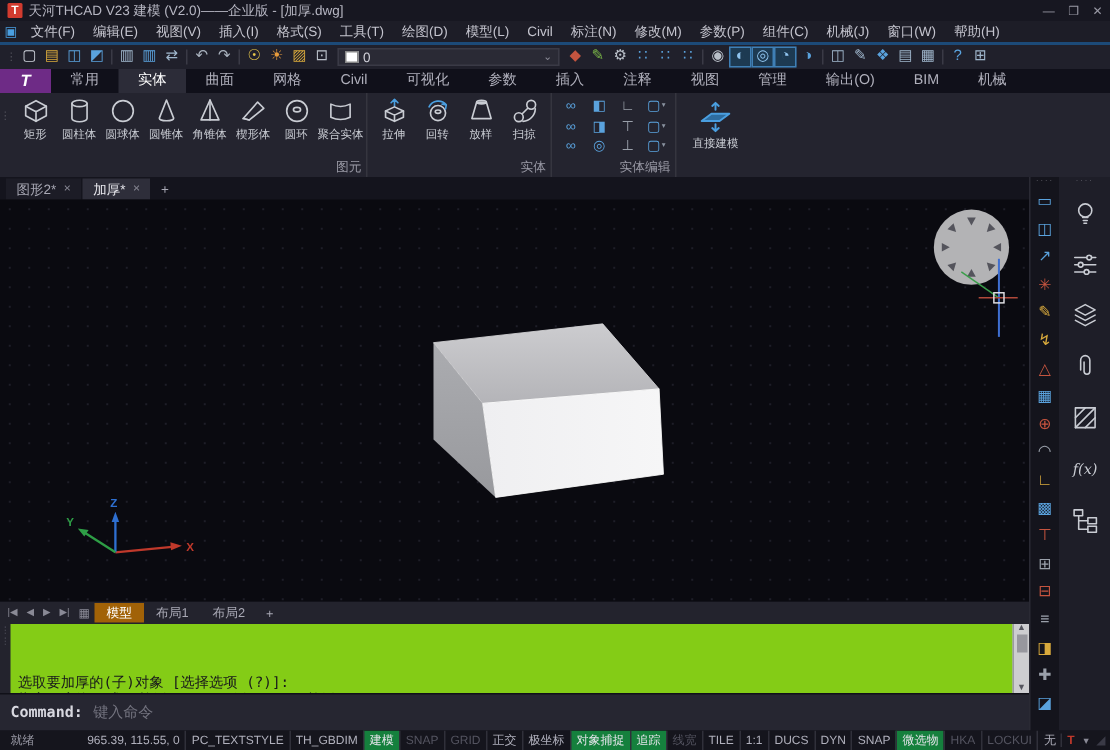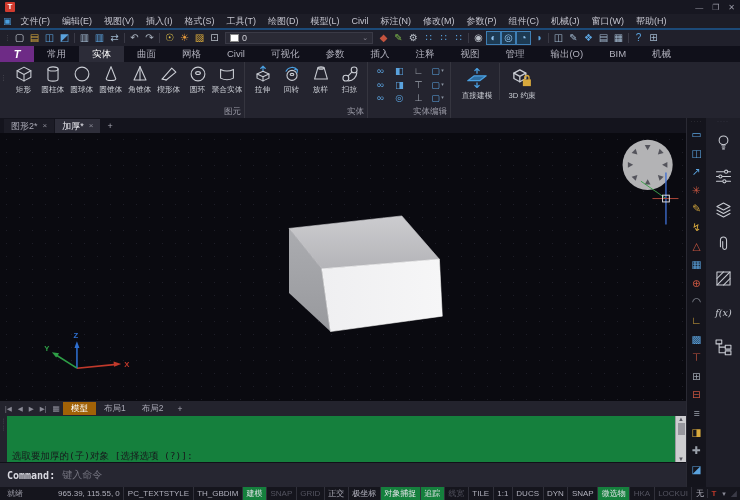--- a/index.html
+++ b/index.html
@@ -58,21 +58,21 @@
 background-image:radial-gradient(#1e1e28 .5px,transparent .6px);background-size:13px 13px}
 .vp-svg{position:absolute;inset:0;width:100%;height:100%}
 
 .layout-bar{height:15px;background:#23232d;display:flex;align-items:center;font-size:8.5px;padding-left:2px;flex:0 0 auto}
 .lnav{color:#8a8a96;font-size:6.5px;padding:0 3px;line-height:13px}
 .licon{color:#8a8a96;font-size:8px;padding:0 3px}
 .ltab{padding:0 8px;line-height:13px;color:#a8a8b4}
 .ltab.active{background:#a16207;color:#fff}
 .ltab-add{padding:0 6px;color:#a8a8b4}
 
-.cmd-history{height:46px;background:#15803d;display:flex;flex:0 0 auto}
+.cmd-history{height:46px;background:#84cc16;display:flex;flex:0 0 auto}
 .cmd-grip{width:7px;background:#23232d;color:#5a5a66;font-size:6px;line-height:7px;text-align:center;padding-top:2px}
 .cmd-lines{flex:1;font-family:"DejaVu Sans Mono","Liberation Mono",monospace;font-size:9.5px;line-height:11px;color:#17171c;padding:1px 5px;white-space:pre;overflow:hidden}
 .cmd-scroll{width:11px;background:#cdcdd0;border-left:1px solid #9a9aa0;display:flex;flex-direction:column;align-items:center;font-size:6px;color:#55555e}
 .cmd-thumb{width:7px;height:12px;background:#97979e;margin-top:1px}
 .cmd-scroll .dn{margin-top:auto}
 .cmd-input{height:16px;background:#262631;display:flex;align-items:center;font-family:"DejaVu Sans Mono","Liberation Mono",monospace;font-size:10px;padding:12px 7px;gap:7px;border-top:1px solid #101018;flex:0 0 auto}
 .cmd-prompt{color:#d8d8e0;font-weight:bold}
 .cmd-placeholder{color:#73737f}
 
 .side-inner{width:20px;background:#14141c;border-left:1px solid #2a2a34;display:flex;flex-direction:column;align-items:center;padding-top:1px;flex:0 0 auto;overflow:hidden}
@@ -197,20 +197,21 @@
         <rect x="3.5" y="4.5" width="6.5" height="4.5"></rect>
         <rect x="14" y="10.5" width="6.5" height="4.5"></rect>
         <rect x="14" y="17" width="6.5" height="4.5"></rect>
         <path d="M7 9v10.2h7M7 12.7h7"></path>
       </symbol>
 </defs>
 </svg>
 
 <div class="titlebar">
   <span class="app-icon">T</span>
+  <span>天河THCAD V23 建模 (V2.0)——企业版 - [加厚.dwg]</span>
   <span class="title-controls">
 
   <span>—</span>
       <span>❐</span>
       <span>✕</span>
     </span>
 </div>
 
 <div class="menubar">
   <span class="win-icon">▣</span>
@@ -420,26 +421,20 @@
   </div>
 
   <div class="rgroup" style="border-right:none">
     <div class="rgroup-items">
 
     <span class="rbtn big">
           <svg class="icon-use">
             <use href="#sym-direct"></use>
           </svg>
           <span class="rbtn-label">直接建模</span>
-        </span>
-        <span class="rbtn big">
-          <svg class="icon-use">
-            <use href="#sym-constrain"></use>
-          </svg>
-          <span class="rbtn-label">3D 约束</span>
         </span>
       </div>
     <div class="rgroup-label"></div>
   </div>
 </div>
 
 <div class="main-row">
   <div class="left-col">
 
     <div class="doc-tabs">

